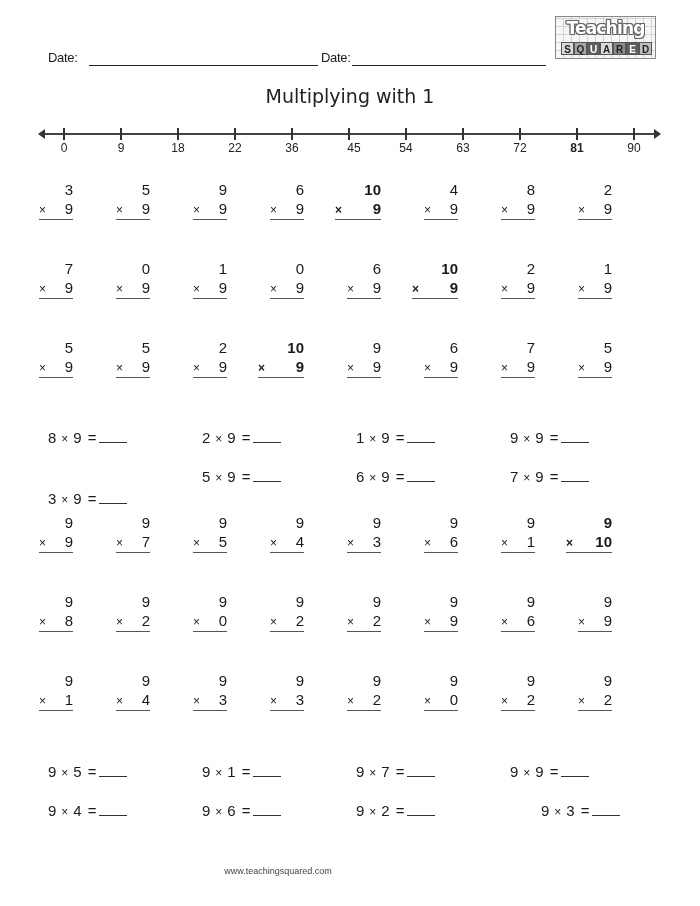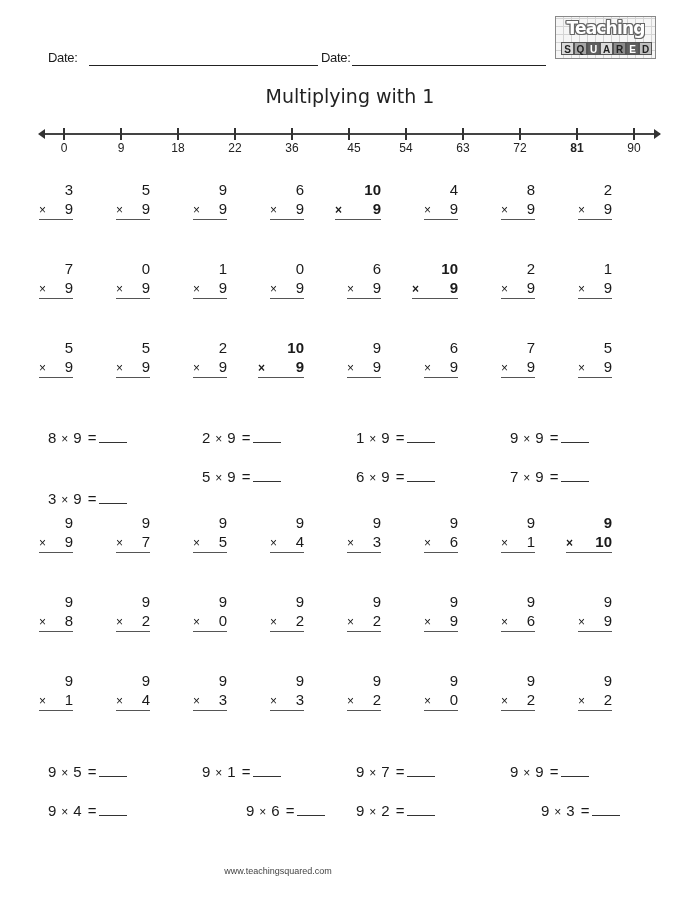--- a/index.html
+++ b/index.html
@@ -481,18 +481,18 @@
         <span class="x">×</span>
         <span class="n">2</span>
       </div>
       <div class="rule"></div>
     </div>
     <div class="abs hq" style="left: 48px; top: 762px;"><span>9</span><span class="x">×</span><span>5</span><span class="eq">=</span><span class="blank"></span></div>
     <div class="abs hq" style="left: 202px; top: 762px;"><span>9</span><span class="x">×</span><span>1</span><span class="eq">=</span><span class="blank"></span></div>
     <div class="abs hq" style="left: 356px; top: 762px;"><span>9</span><span class="x">×</span><span>7</span><span class="eq">=</span><span class="blank"></span></div>
     <div class="abs hq" style="left: 510px; top: 762px;"><span>9</span><span class="x">×</span><span>9</span><span class="eq">=</span><span class="blank"></span></div>
     <div class="abs hq" style="left: 48px; top: 801px;"><span>9</span><span class="x">×</span><span>4</span><span class="eq">=</span><span class="blank"></span></div>
-    <div class="abs hq" style="left: 202px; top: 801px; margin-left: 44px;"><span>9</span><span class="x">×</span><span>6</span><span class="eq">=</span><span class="blank"></span></div>
+    <div class="abs hq" style="left: 202px; top: 801px;"><span>9</span><span class="x">×</span><span>6</span><span class="eq">=</span><span class="blank"></span></div>
     <div class="abs hq" style="left: 356px; top: 801px;"><span>9</span><span class="x">×</span><span>2</span><span class="eq">=</span><span class="blank"></span></div>
     <div class="abs hq" style="left: 510px; top: 801px; margin-left: 31px;"><span>9</span><span class="x">×</span><span>3</span><span class="eq">=</span><span class="blank"></span></div>
   </div>
 
 <div class="abs footer">www.teachingsquared.com</div>
 
 </body></html>

